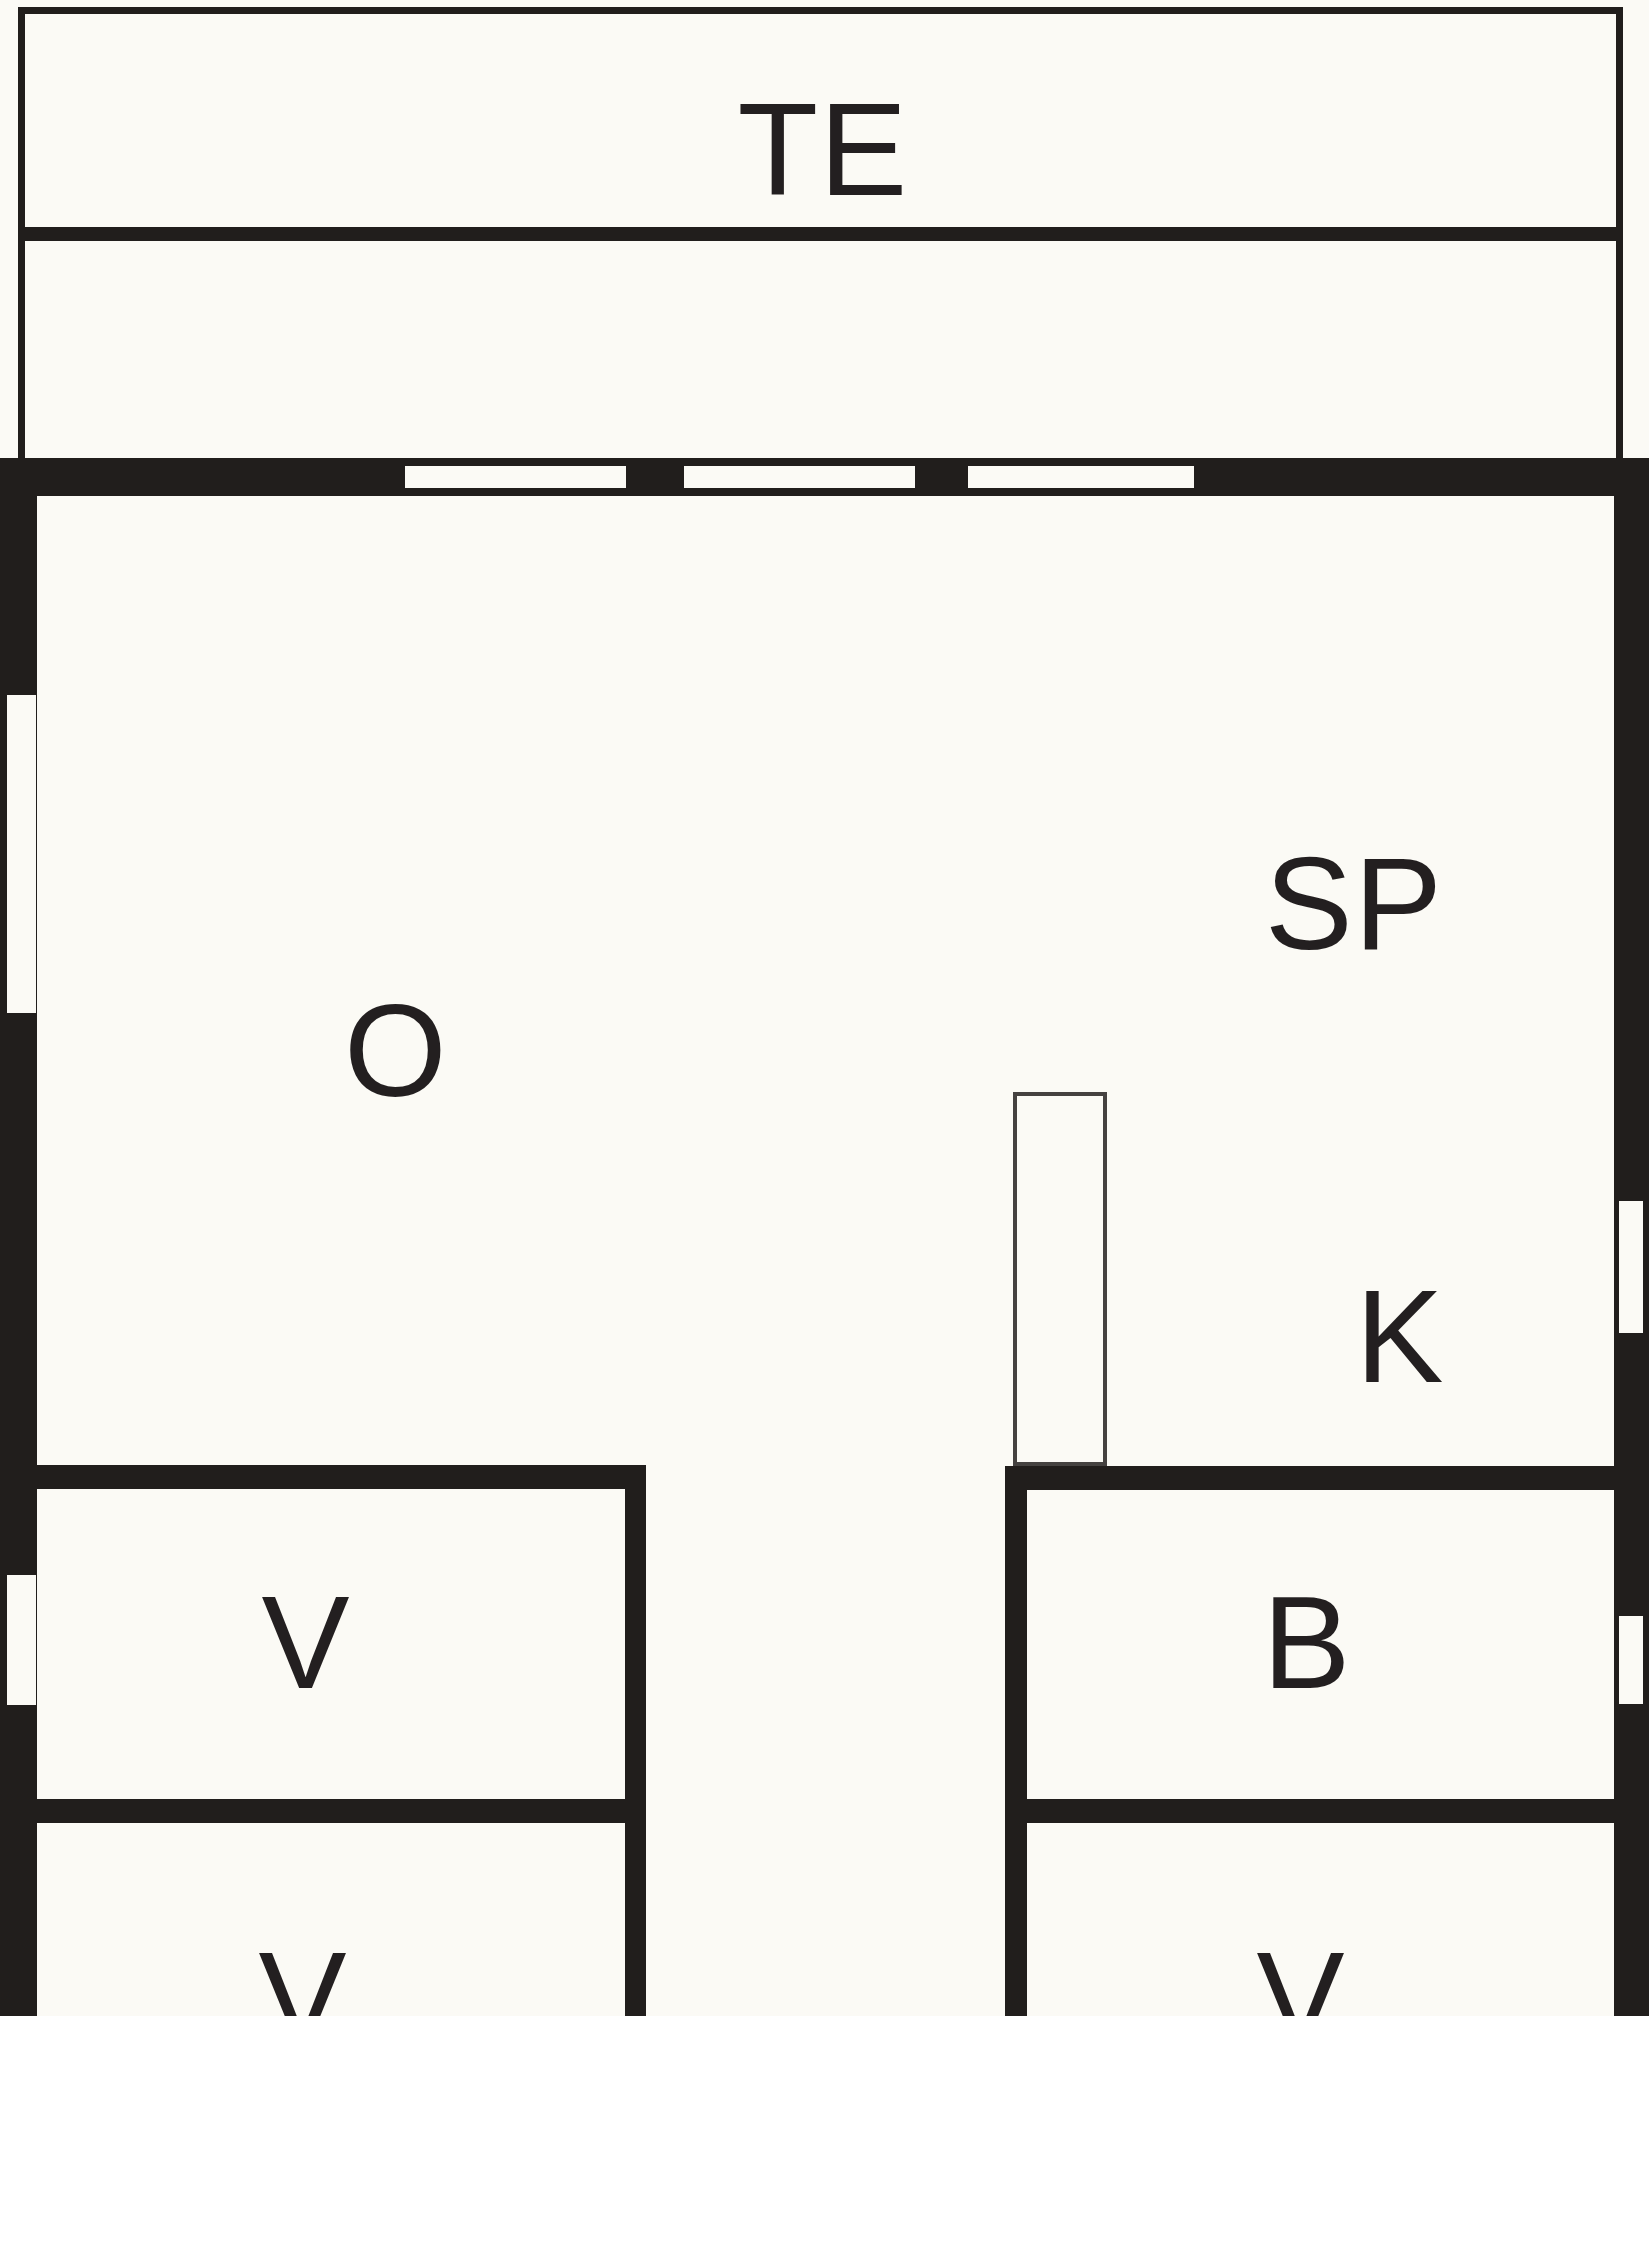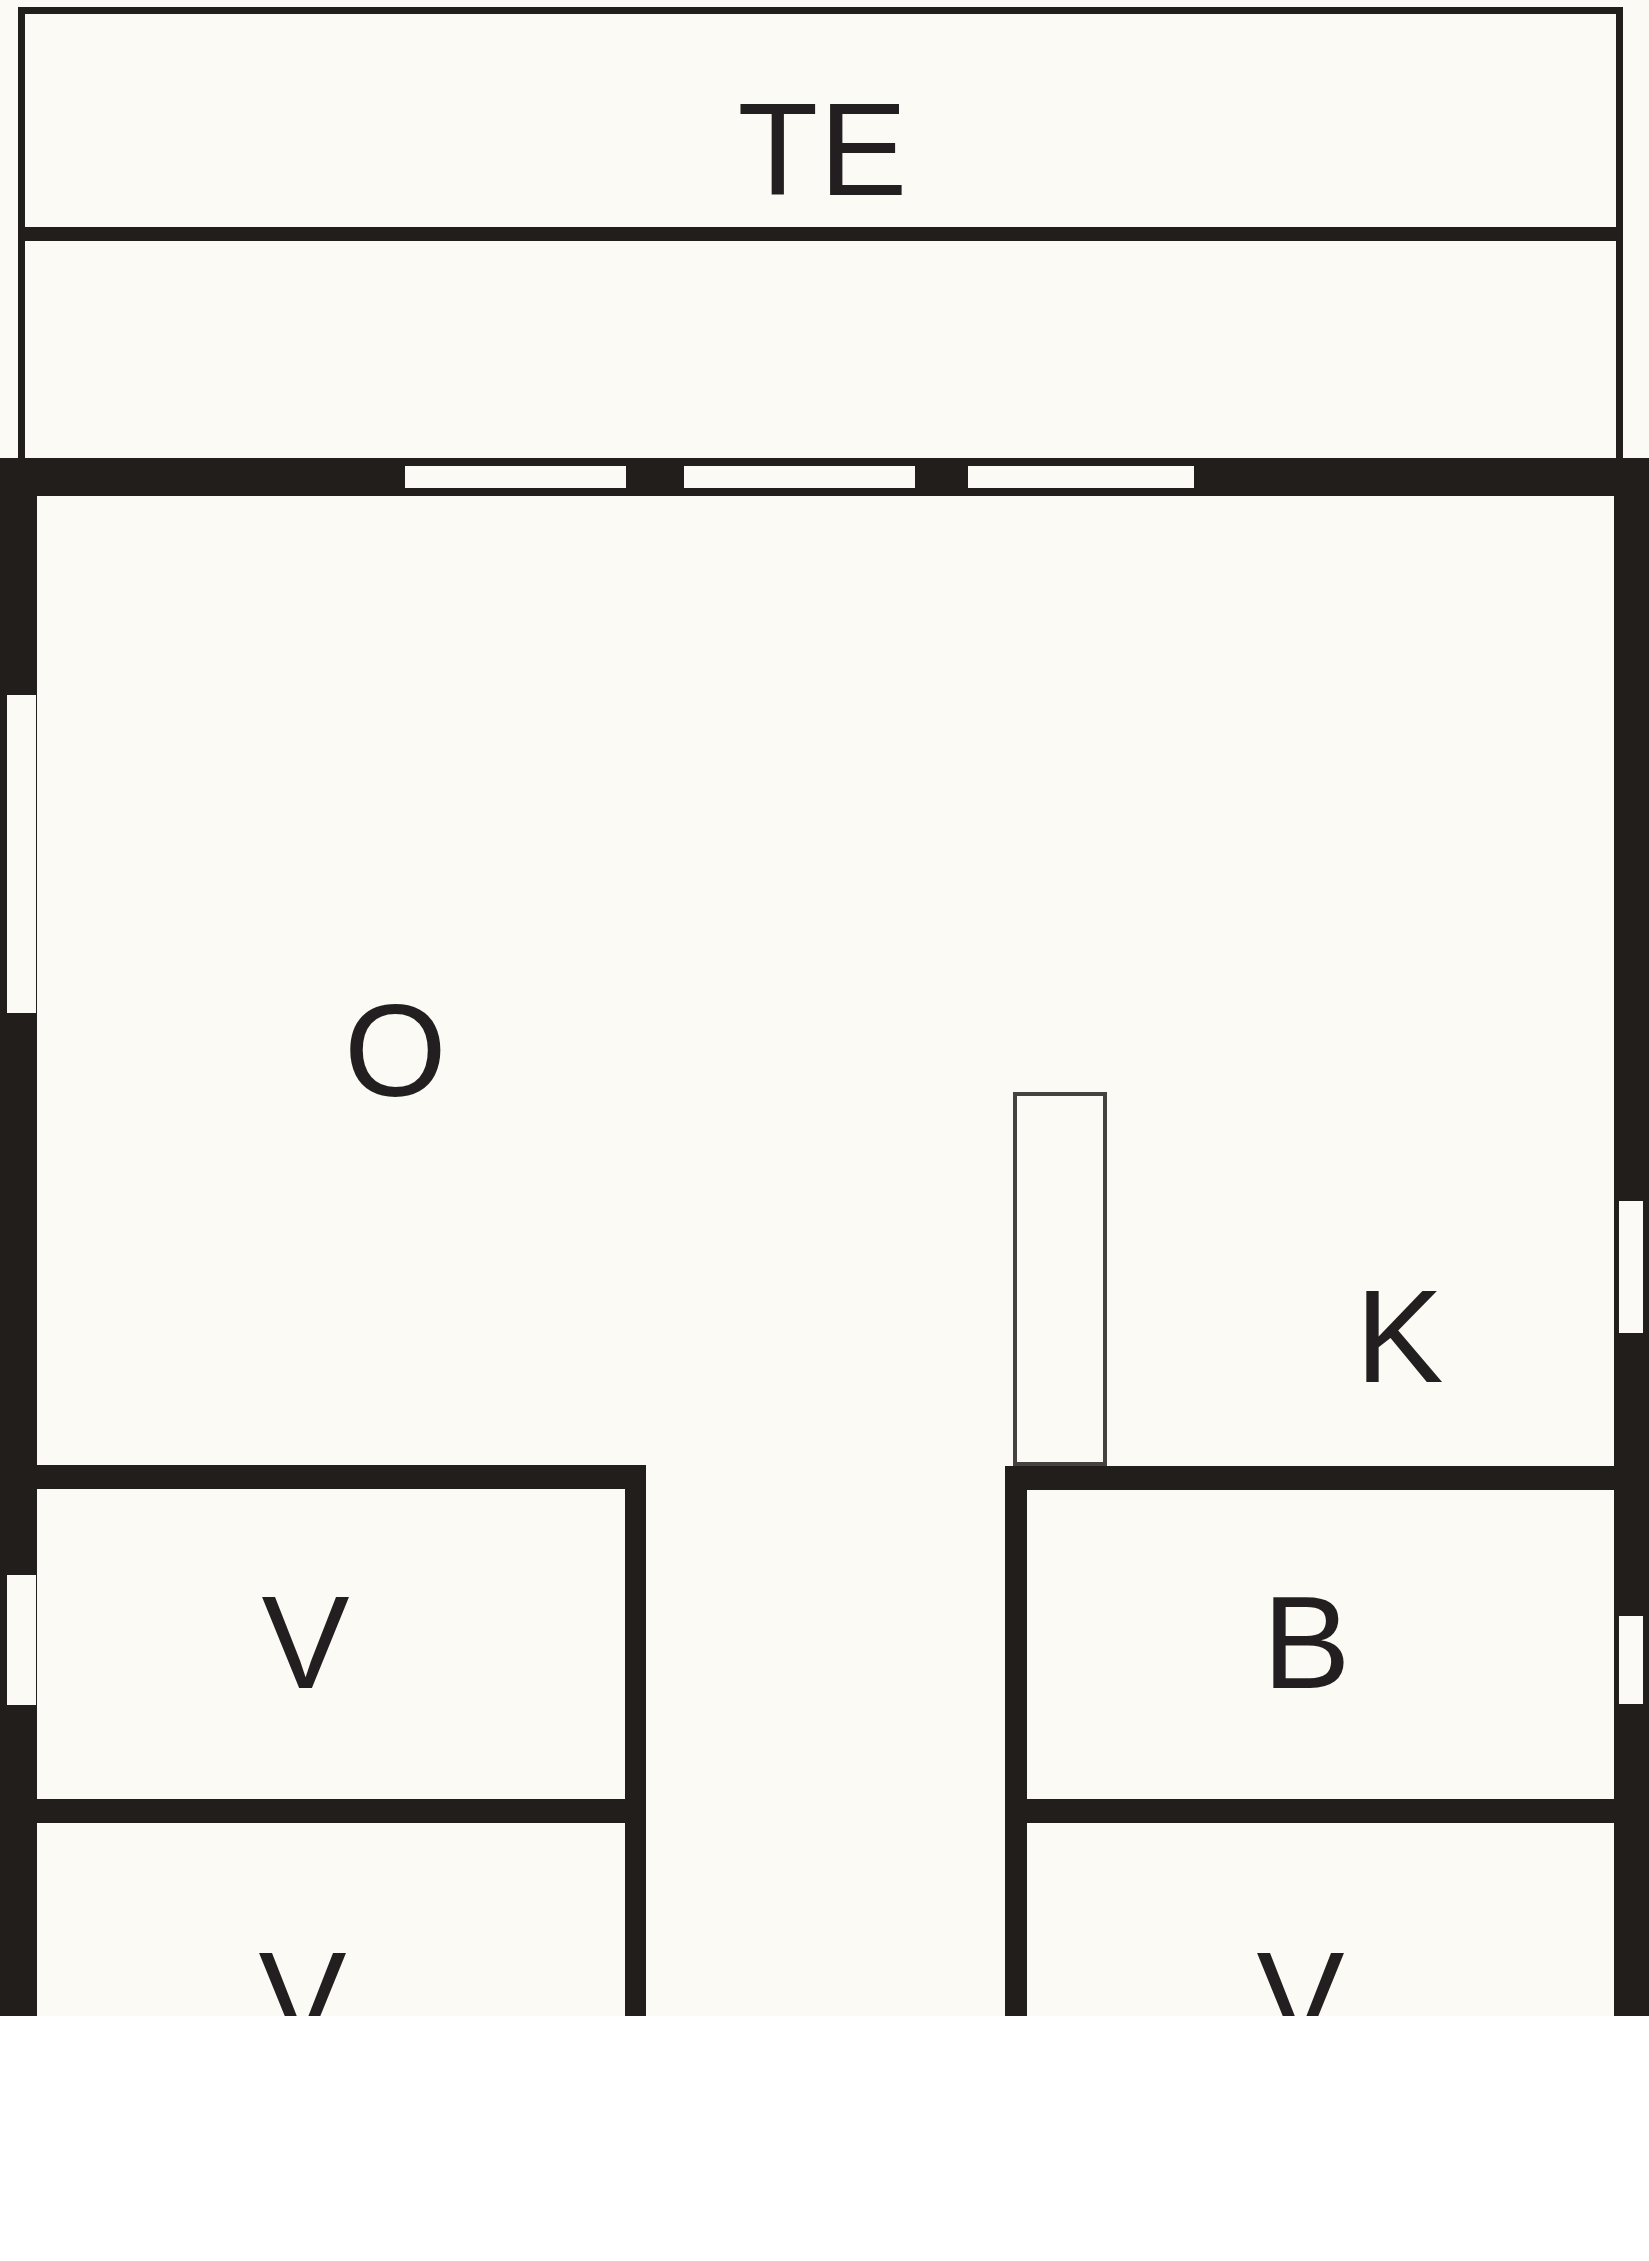--- a/index.html
+++ b/index.html
@@ -86,20 +86,21 @@
   <div class="abs chimney" style="left:1013px; top:1092px; width:94px; height:374px;"></div>
 
   <div class="abs ground-line" style="left:0; top:2208px; width:1649px; height:4.1px;"></div>
 
   <svg class="overlay" width="1649" height="2261" viewBox="0 0 2801 3840">
     <line x1="1521" y1="3742" x2="1392" y2="3846" stroke="#454240" stroke-width="9"></line>
   </svg>
 
   <span class="room-label" style="left:823px; top:150px;">TE</span>
   <span class="room-label" style="left:396px; top:1051px;">O</span>
+  <span class="room-label" style="left:1354px; top:904px;">SP</span>
   <span class="room-label" style="left:1400px; top:1337px;">K</span>
   <span class="room-label" style="left:306px; top:1643px;">V</span>
   <span class="room-label" style="left:1307px; top:1643px;">B</span>
   <span class="room-label" style="left:303px; top:1999px;">V</span>
   <span class="room-label" style="left:1301px; top:1999px;">V</span>
 
 </div>
 
 
 </body></html>

